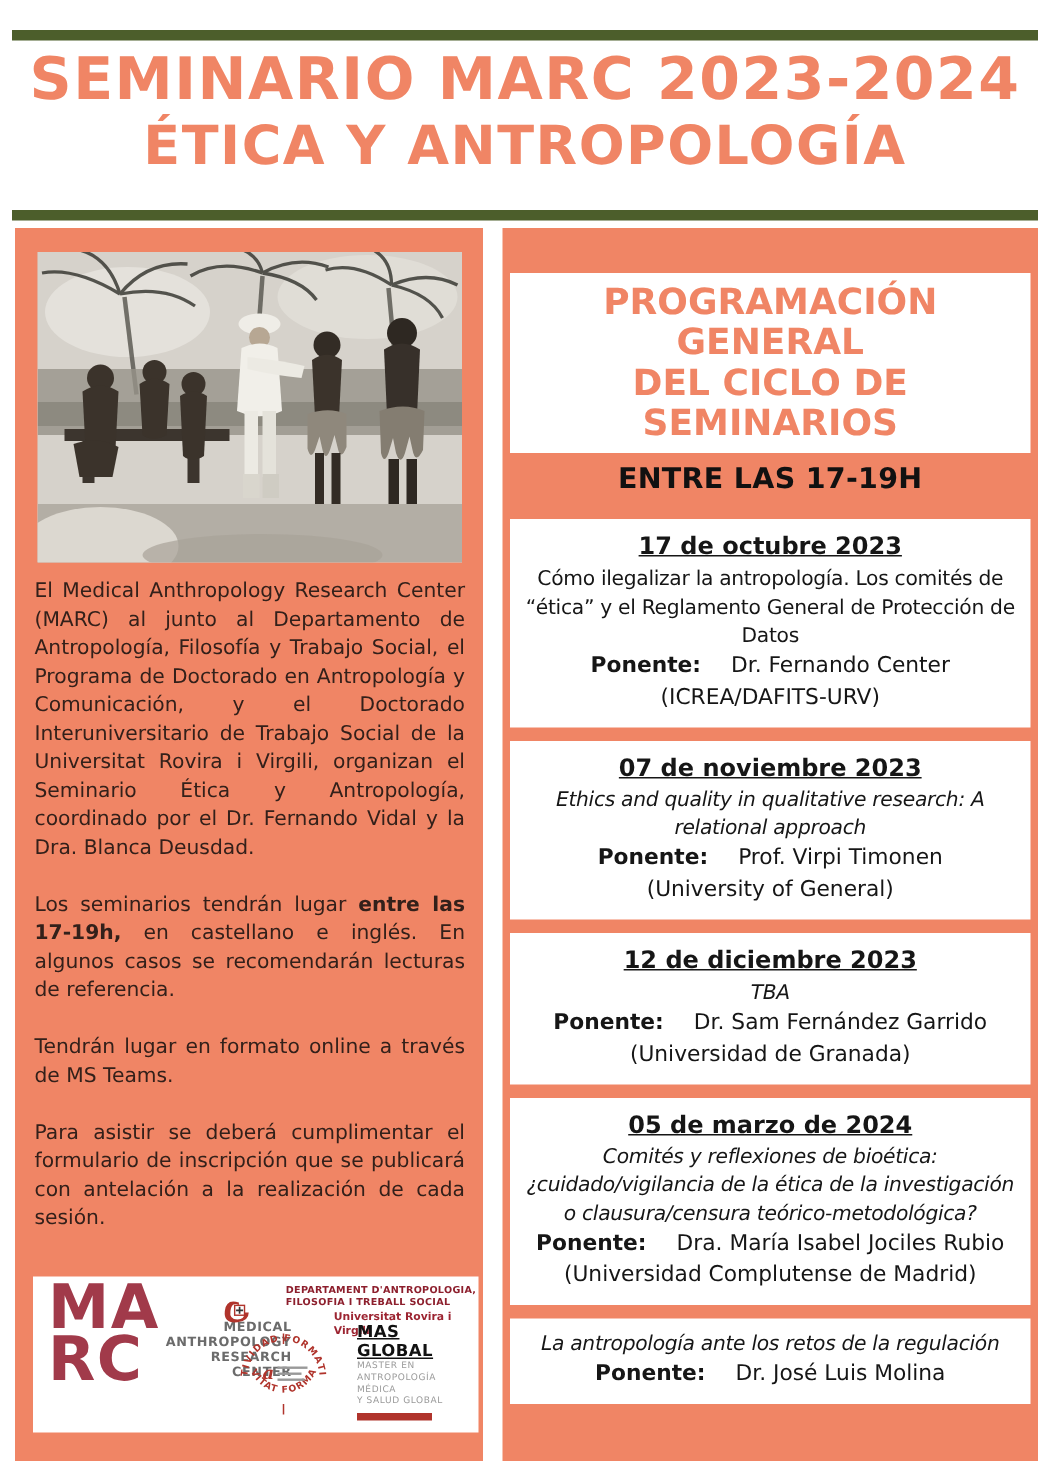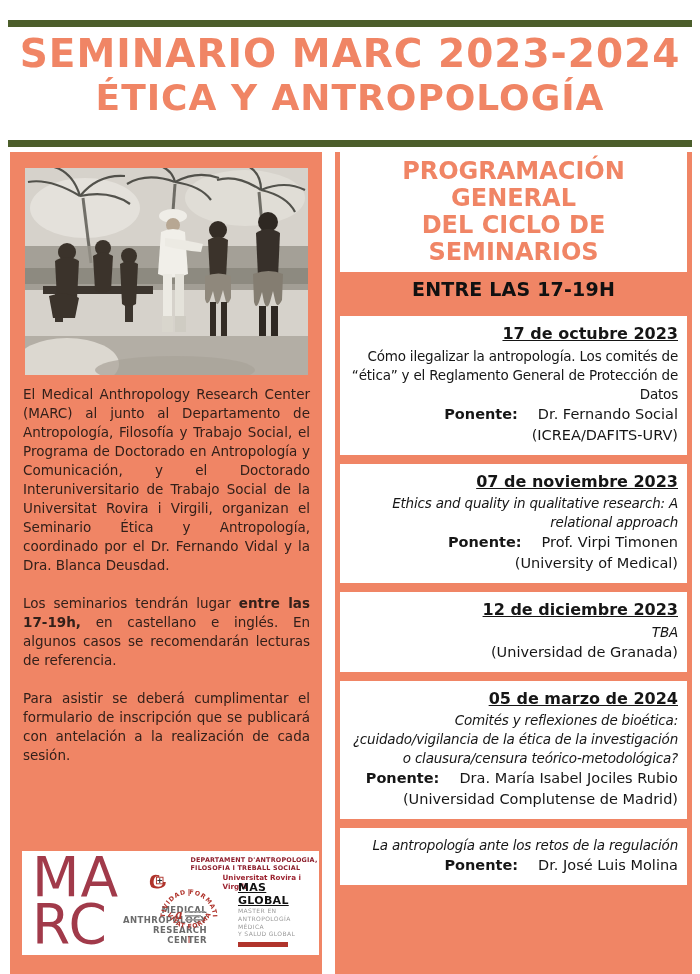--- a/index.html
+++ b/index.html
@@ -18,36 +18,36 @@
   .col{position:absolute;top:152px;background:#F08565;}
   .col-left{left:10px;width:312px;height:822px;}
   .col-right{left:335px;width:357px;height:822px;}
   
   .photo-box{position:absolute;left:15px;top:16px;width:283px;height:207px;background:#cfcbc4;overflow:hidden;}
   .about{position:absolute;left:13px;right:12px;top:233px;color:#33201A;font-size:13.5px;line-height:19px;text-align:justify;}
   .about p{margin:0 0 19px 0;}
   .about b{font-weight:bold;}
   .logos-box{position:absolute;left:12px;right:3px;bottom:19px;height:104px;background:#ffffff;}
   .marc-logo{position:absolute;left:10px;top:3px;display:flex;align-items:flex-end;gap:4px;}
-  .marc-big{color:#A13A4A;font-weight:normal;font-size:55px;line-height:0.86;letter-spacing:1px;}
+  .marc-big{color:#A13A4A;font-weight:bold;font-size:41px;line-height:0.86;letter-spacing:1px;}
   .marc-words{display:flex;flex-direction:column;color:#6b6b6b;font-size:8.5px;font-weight:bold;letter-spacing:0.4px;line-height:1.18;padding-bottom:4px;text-align:right;}
-  .dept{position:absolute;left:126px;top:5px;display:flex;gap:20px;align-items:flex-end;}
+  .dept{position:absolute;left:126px;top:5px;display:flex;gap:20px;align-items:center;}
   .dept-text{line-height:1.25;}
   .dept-text .d12{font-size:6.4px;font-weight:bold;color:#8d1f2d;letter-spacing:0.2px;display:block;}
   .dept-text .d3{font-size:7.2px;font-weight:bold;color:#9c2431;display:block;margin-top:1px;padding-left:32px;}
   .stamp{position:absolute;left:136px;top:34px;}
   .masglobal{position:absolute;left:216px;top:30px;width:78px;}
   .mg-title{font-size:11px;font-weight:900;color:#111;text-decoration:underline;letter-spacing:0.3px;}
   .mg-line{font-size:6px;color:#9a9a9a;letter-spacing:0.4px;line-height:1.3;display:block;text-transform:uppercase;}
   .mg-bar{width:50px;height:5px;background:#B0342C;margin-top:4px;}
   
-  .program-header{margin:0 5px 0 5px;background:#ffffff;padding:6px 2px;text-align:center;color:#F08565;font-weight:bold;font-size:24px;line-height:1.13;}
+  .program-header{margin:30px 5px 0 5px;background:#ffffff;padding:6px 2px;text-align:center;color:#F08565;font-weight:bold;font-size:24px;line-height:1.13;}
   .time-banner{margin-top:6px;text-align:center;color:#111111;font-weight:bold;font-size:19px;letter-spacing:0.2px;}
   .cards{margin-top:16px;}
-  .card{background:#ffffff;margin:0 5px 9px 5px;padding:7px 9px 9px 9px;text-align:right;color:#161616;}
+  .card{background:#ffffff;margin:0 5px 9px 5px;padding:7px 9px 9px 9px;text-align:center;color:#161616;}
   .c-date{font-size:16px;font-weight:bold;text-decoration:underline;line-height:1.4;}
   .c-title{font-size:13.5px;font-weight:normal;line-height:19px;letter-spacing:-0.2px;margin-top:1px;}
   .c-title.italic{font-style:italic;}
   .c-ponente{font-size:14.5px;line-height:21px;}
   .c-ponente .pon{font-weight:bold;margin-right:20px;}
   .c-affil{font-size:14.5px;line-height:21px;}
   .c-affil:empty{display:none;}
 </style>
 </head>
 <body>
@@ -133,20 +133,21 @@
 
         <rect x="0" y="168" width="283" height="39" fill="#b3aea5"></rect>
         <ellipse cx="42" cy="196" rx="52" ry="26" fill="#dcd8d0"></ellipse>
         <ellipse cx="150" cy="202" rx="80" ry="14" fill="#a8a299" opacity="0.7"></ellipse>
       </svg>
     </div>
 
     <div class="about">
       <p>El Medical Anthropology Research Center (MARC) al junto al Departamento de Antropología, Filosofía y Trabajo Social, el Programa de Doctorado en Antropología y Comunicación, y el Doctorado Interuniversitario de Trabajo Social de la Universitat Rovira i Virgili, organizan el Seminario Ética y Antropología, coordinado por el Dr. Fernando Vidal y la Dra. Blanca Deusdad.</p>
       <p><span>Los seminarios tendrán lugar </span><b>entre las 17-19h,</b><span> en castellano e inglés. En algunos casos se recomendarán lecturas de referencia.</span></p>
+      <p>Tendrán lugar en formato online a través de MS Teams.</p>
       <p>Para asistir se deberá cumplimentar el formulario de inscripción que se publicará con antelación a la realización de cada sesión.</p>
     </div>
 
     <div class="logos-box">
       <div class="marc-logo">
         <div class="marc-big">
           <div>MA</div>
           <div>RC</div>
         </div>
         <div class="marc-words">
@@ -207,34 +208,35 @@
       <div>PROGRAMACIÓN GENERAL</div>
       <div>DEL CICLO DE SEMINARIOS</div>
     </div>
     <div class="time-banner">ENTRE LAS 17-19H</div>
 
     <div class="cards">
 
       <div class="card">
         <div class="c-date">17 de octubre 2023</div>
         <div class="c-title">Cómo ilegalizar la antropología. Los comités de “ética” y el Reglamento General de Protección de Datos</div>
-        <div class="c-ponente"><span class="pon">Ponente:</span><span>Dr. Fernando Social</span></div>
+        <div class="c-ponente"><span class="pon">Ponente:</span><span>Dr. Fernando Center</span></div>
         <div class="c-affil">(ICREA/DAFITS-URV)</div>
       </div>
 
       <div class="card">
         <div class="c-date">07 de noviembre 2023</div>
         <div class="c-title italic">Ethics and quality in qualitative research: A relational approach</div>
         <div class="c-ponente"><span class="pon">Ponente:</span><span>Prof. Virpi Timonen</span></div>
-        <div class="c-affil">(University of Medical)</div>
+        <div class="c-affil">(University of General)</div>
       </div>
 
       <div class="card">
         <div class="c-date">12 de diciembre 2023</div>
         <div class="c-title italic">TBA</div>
+        <div class="c-ponente"><span class="pon">Ponente:</span><span>Dr. Sam Fernández Garrido</span></div>
         <div class="c-affil">(Universidad de Granada)</div>
       </div>
 
       <div class="card">
         <div class="c-date">05 de marzo de 2024</div>
         <div class="c-title italic">Comités y reflexiones de bioética: ¿cuidado/vigilancia de la ética de la investigación o clausura/censura teórico-metodológica?</div>
         <div class="c-ponente"><span class="pon">Ponente:</span><span>Dra. María Isabel Jociles Rubio</span></div>
         <div class="c-affil">(Universidad Complutense de Madrid)</div>
       </div>
 

